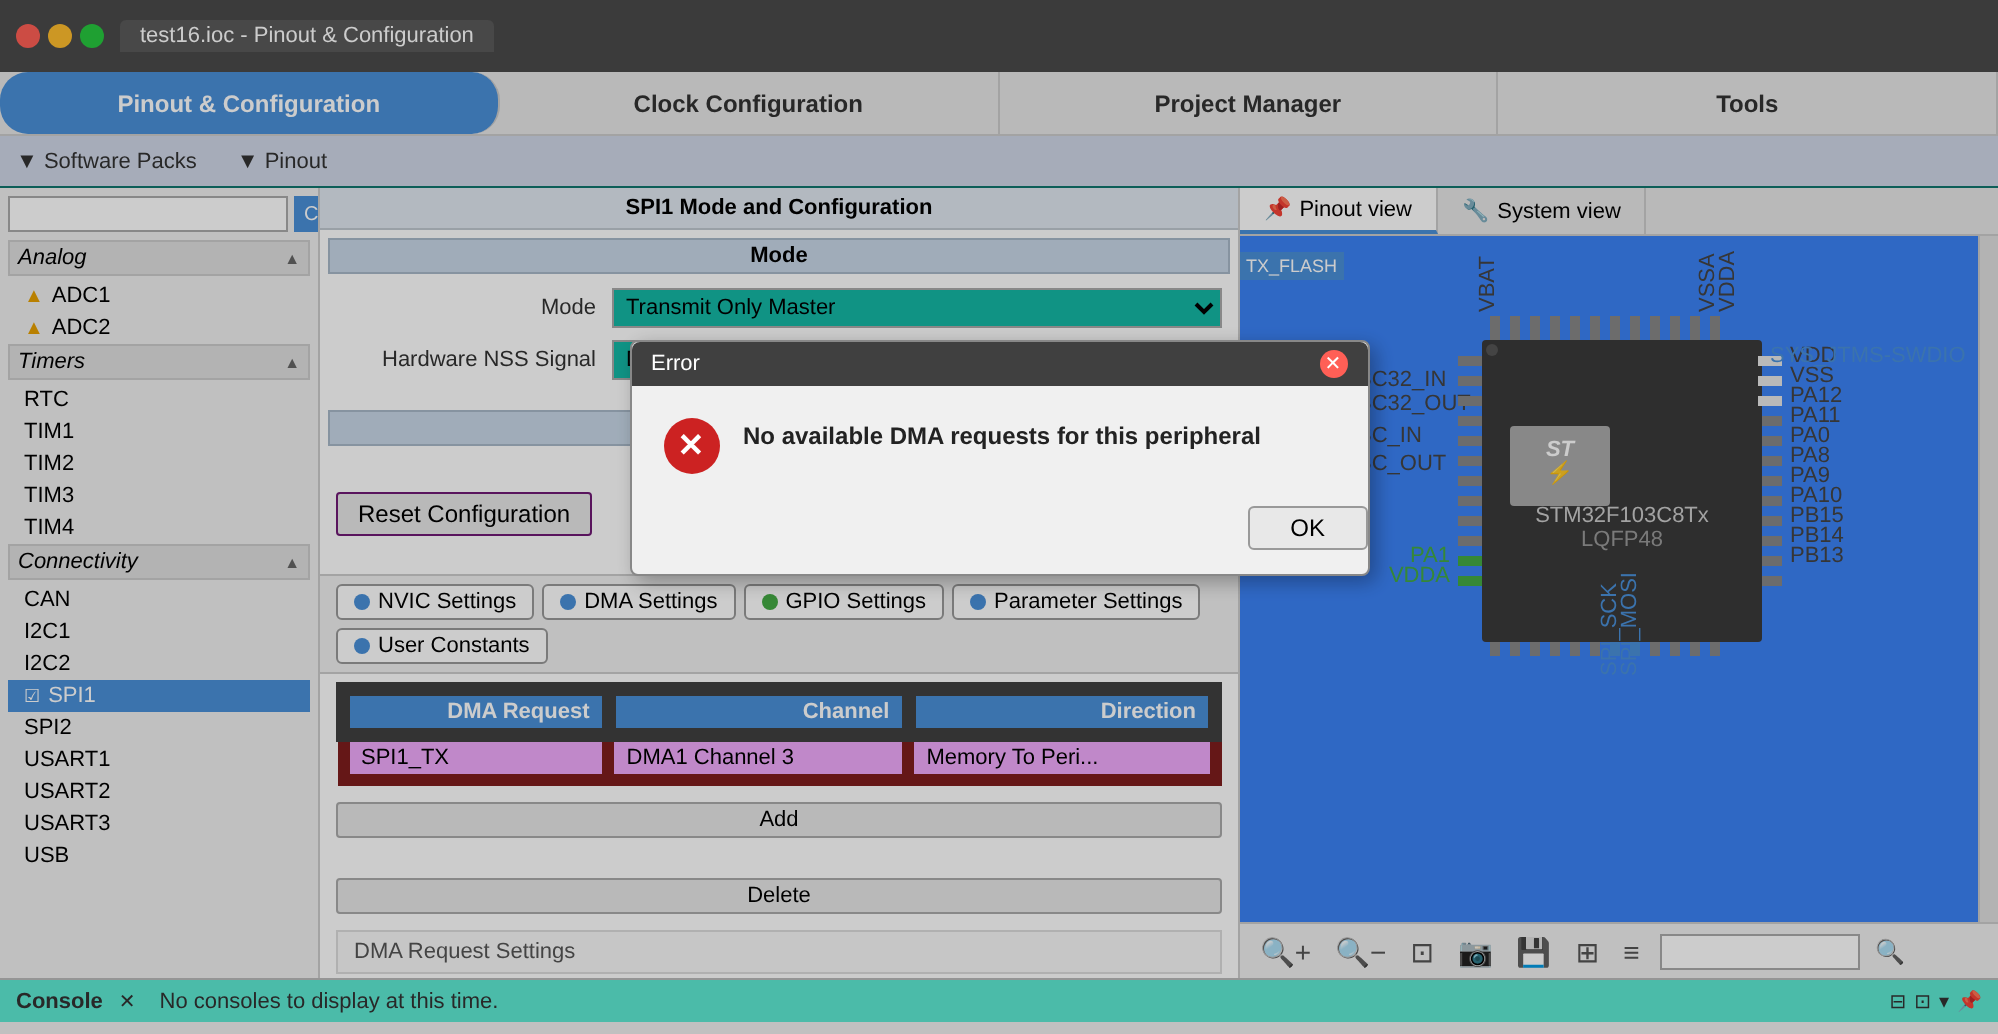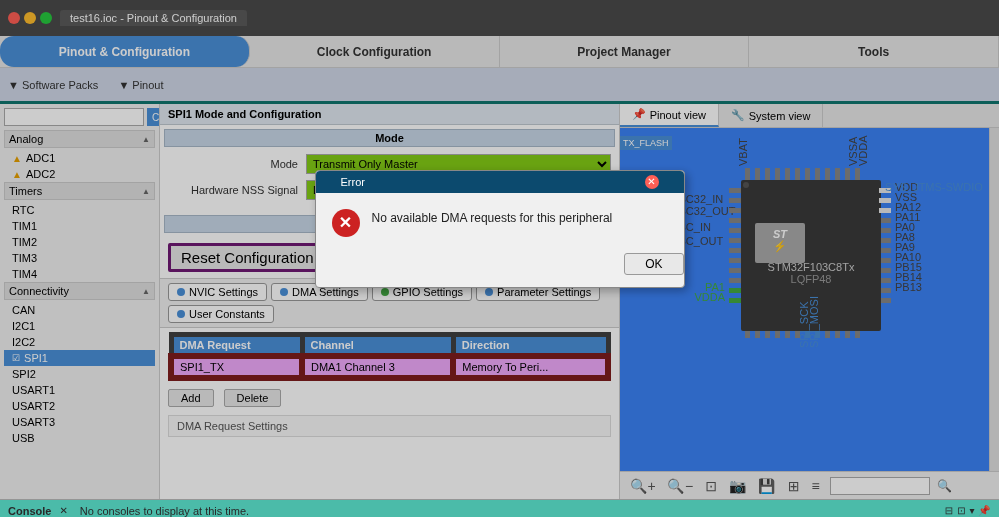--- a/index.html
+++ b/index.html
@@ -48,23 +48,23 @@
     }
     .main-nav-tab.active {
       background: #4a90d9;
       color: #fff;
       border-radius: 14px;
     }
 
     
     .sub-nav {
       display: flex;
-      height: 36px;
+      height: 26px;
       background: #d0d8e8;
-      border-bottom: 3px solid #0f766e;
+      border-bottom: 1px solid #0f766e;
       padding: 0 8px;
       gap: 20px;
       align-items: center;
     }
     .sub-nav-item {
       color: #333;
       cursor: pointer;
       font-size: 11px;
     }
 
@@ -107,20 +107,21 @@
     }
     .sidebar-section-header {
       display: flex;
       align-items: center;
       justify-content: space-between;
       padding: 2px 4px;
       background: #e0e0e0;
       border: 1px solid #ccc;
       margin-bottom: 2px;
       cursor: pointer;
+      font-style: italic;
     }
     .sidebar-item {
       padding: 2px 8px;
       cursor: pointer;
       display: flex;
       align-items: center;
       gap: 4px;
     }
     .sidebar-item.selected { background: #4a90d9; color: #fff; }
     .warning-icon { color: #e8a000; font-size: 10px; }
@@ -131,20 +132,21 @@
       flex: 1;
       overflow-y: auto;
       padding: 0;
       background: #fff;
     }
     .panel-title {
       background: #e0e8f0;
       border-bottom: 1px solid #c0c8d0;
       padding: 4px 8px;
       font-weight: bold;
+      text-align: center;
       font-size: 11px;
     }
     .section-title {
       background: #c8d8e8;
       border: 1px solid #a8b8c8;
       padding: 2px 8px;
       font-weight: bold;
       text-align: center;
       font-size: 11px;
       margin: 4px 4px;
@@ -160,21 +162,21 @@
       text-align: right;
       font-size: 11px;
       color: #333;
     }
     .form-select {
       flex: 1;
       height: 20px;
       border: 1px solid #aaa;
       font-size: 11px;
       padding: 0 2px;
-      background: #84cc16;
+      background: #14b8a6;
     }
 
     
     .config-tabs {
       display: flex;
       flex-wrap: wrap;
       gap: 4px;
       padding: 4px 8px;
       background: #f0f0f0;
       border-top: 1px solid #ccc;
@@ -197,23 +199,23 @@
 
     
     .dma-table {
       width: 100%;
       border-collapse: collapse;
       margin: 0;
     }
     .dma-table th {
       background: #4a90d9;
       color: #fff;
-      border: 5px solid #404040;
+      border: 7px solid #404040;
       padding: 2px 6px;
-      text-align: left;
+      text-align: right;
       font-size: 11px;
     }
     .dma-table td {
       border: 6px solid #7f1d1d;
       padding: 2px 6px;
       font-size: 11px;
       background: #f0abfc;
     }
 
     
@@ -221,26 +223,26 @@
       padding: 2px 12px;
       border: 1px solid #aaa;
       background: #e8e8e8;
       cursor: pointer;
       font-size: 11px;
       border-radius: 2px;
     }
 
     
     .reset-config-btn {
-      margin: 6px 8px;
+      margin: 19px 8px;
       padding: 3px 10px;
       background: #e8e8e8;
-      border: 3px solid #701a75;
-      cursor: pointer;
-      font-size: 15px;
+      border: 1px solid #701a75;
+      cursor: pointer;
+      font-size: 12px;
       border-radius: 2px;
     }
 
     
     .right-panel {
       width: 380px;
       border-left: 1px solid #ccc;
       background: #f8f8f8;
       display: flex;
       flex-direction: column;
@@ -321,23 +323,23 @@
       justify-content: center;
     }
     .dialog {
       background: #f0f0f0;
       border: 1px solid #888;
       border-radius: 4px;
       width: 370px;
       box-shadow: 3px 3px 10px rgba(0,0,0,0.3);
     }
     .dialog-titlebar {
-      background: #0c4a6e;
-      color: #fff;
-      padding: 4px 25px;
+      background: #404040;
+      color: #fff;
+      padding: 4px 10px;
       display: flex;
       align-items: center;
       justify-content: space-between;
       border-radius: 4px 4px 0 0;
       font-size: 12px;
     }
     .dialog-close-btn {
       background: #ff5f56;
       border: none;
       color: #fff;
@@ -362,21 +364,21 @@
       border-radius: 50%;
       background: #cc2222;
       color: #fff;
       display: flex;
       align-items: center;
       justify-content: center;
       font-size: 16px;
       font-weight: bold;
       flex-shrink: 0;
     }
-    .dialog-message { font-size: 12px; color: #222; line-height: 1.5; }
+    .dialog-message { font-size: 12px; color: #222; line-height: 1.5; font-weight: bold; }
     .dialog-footer {
       display: flex;
       justify-content: flex-end;
       padding: 4px 0 12px;
     }
     .dialog-ok-btn {
       background: #e8e8e8;
       border: 1px solid #999;
       padding: 3px 20px;
       cursor: pointer;
@@ -574,21 +576,21 @@
         <tbody>
           <tr>
             <td>SPI1_TX</td>
             <td>DMA1 Channel 3</td>
             <td>Memory To Peri...</td>
           </tr>
         </tbody>
       </table>
     </div>
 
-    <div style="padding:4px 8px;display:flex;gap:10px;">
+    <div style="padding:4px 8px;display:flex;gap:20px;flex-direction:column;">
       <button class="btn">Add</button>
       <button class="btn">Delete</button>
     </div>
 
     <div style="padding:4px 8px;font-size:11px;color:#555;border:1px solid #ddd;margin:4px 8px;background:#f8f8f8;">DMA Request Settings</div>
   </div>
 
   <div class="right-panel">
     <div class="right-panel-tabs">
       <div class="right-panel-tab active">

